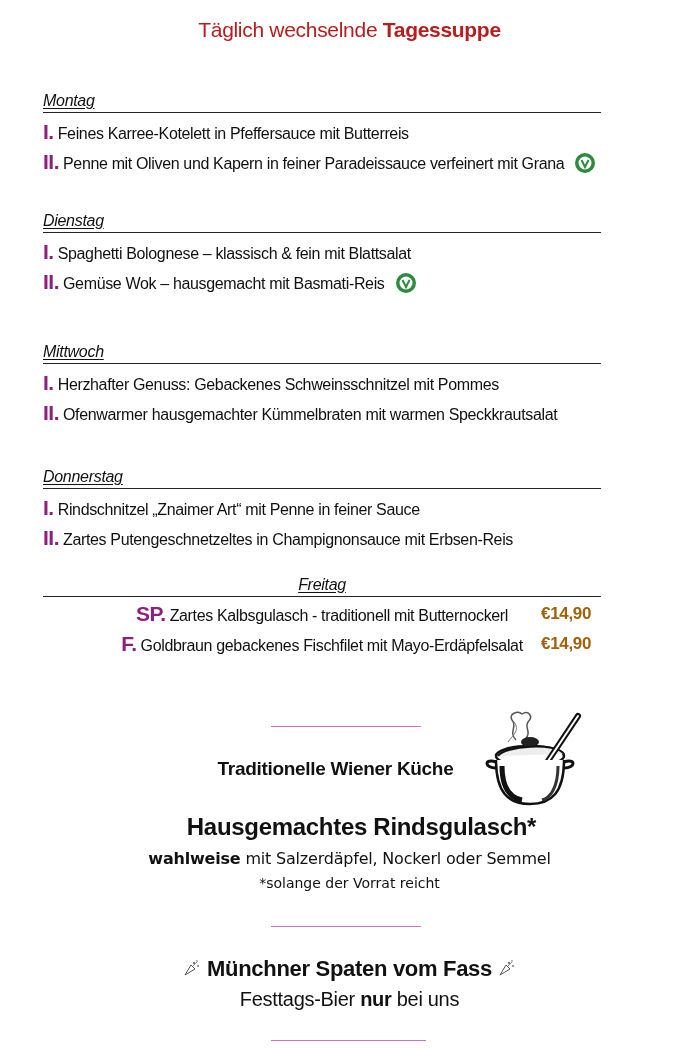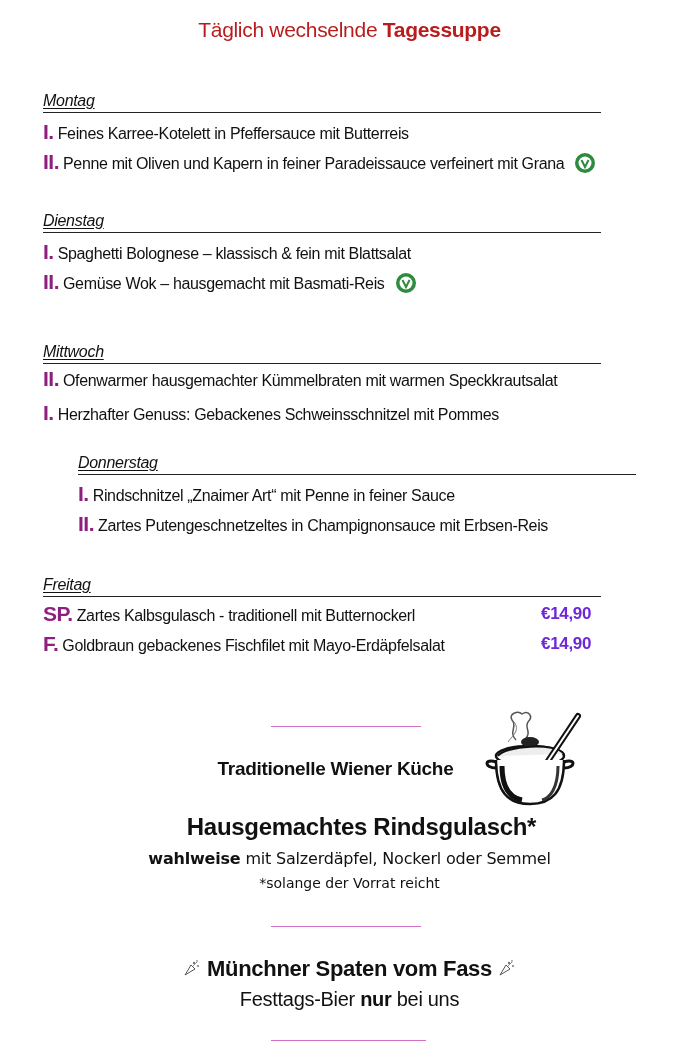--- a/index.html
+++ b/index.html
@@ -9,21 +9,21 @@
              font-size: 21px; color: #b91c1c; letter-spacing: -0.3px; }
     .title b { font-weight: bold; }
     .day { position: absolute; left: 43px; width: 558px; }
     .day-head { position: relative; height: 22px; border-bottom: 1.5px solid #222;
                 font-size: 16px; line-height: 22px; letter-spacing: -0.3px; font-style: italic; }
     .day-head span { text-decoration: underline; text-underline-offset: 2px; }
     .dish { position: relative; height: 30px; line-height: 30px; font-size: 16px;
             white-space: nowrap; letter-spacing: -0.35px; }
     .num { color: #8e1f7e; font-weight: bold; font-size: 21px; margin-right: 4px; letter-spacing: -0.5px; }
     .veg { display: inline-block; vertical-align: middle; margin-left: 6px; width: 22px; height: 22px; position: relative; top: -2px; }
-    .price { position: absolute; right: 10px; top: 0; color: #6d28d9; font-weight: bold; font-size: 17px; margin-left: 28px; }
+    .price { position: absolute; right: 10px; top: 0; color: #a16207; font-weight: bold; font-size: 17px; margin-left: 28px; }
     .sep { position: absolute; height: 1px; background: #d36fc6; }
     .center { position: absolute; left: 0; width: 699px; text-align: center; }
     .wiener { top: 758px; font-size: 19px; font-weight: bold; letter-spacing: -0.3px; padding-right: 28px; box-sizing: border-box; }
     .gulasch { top: 813px; font-size: 24px; font-weight: bold; letter-spacing: -0.3px; padding-left: 12px; }
     .options { top: 849px; font-size: 16px; font-family: "DejaVu Sans", sans-serif; letter-spacing: -0.2px; }
     .options b { font-weight: bold; }
     .vorrat { top: 875px; font-size: 14px; font-family: "DejaVu Sans", sans-serif; }
     .beer { top: 956px; font-size: 22px; font-weight: bold; letter-spacing: -0.3px; }
     .beer-sub { top: 988px; font-size: 20px; letter-spacing: -0.3px; }
     .beer-sub b { font-weight: bold; }
@@ -60,39 +60,39 @@
     <svg class="veg" viewBox="0 0 22 22">
         <circle cx="11" cy="11" r="10" fill="#2e8b3e"></circle>
         <circle cx="11" cy="11" r="6.5" fill="#fff"></circle>
         <path d="M7.5 8 L11 15 L14.5 8" stroke="#2e8b3e" stroke-width="2" fill="none"></path>
       </svg>
   </div>
 </div>
 
 <div class="day" style="top:341px;">
   <div class="day-head"><span>Mittwoch</span></div>
+  <div class="dish" style="margin-top:4px;">
+    <span class="num">I.</span><span>Herzhafter Genuss: Gebackenes Schweinsschnitzel mit Pommes</span>
+  </div>
   <div class="dish">
     <span class="num">II.</span><span>Ofenwarmer hausgemachter Kümmelbraten mit warmen Speckkrautsalat</span>
   </div>
-  <div class="dish" style="margin-top:4px;">
-    <span class="num">I.</span><span>Herzhafter Genuss: Gebackenes Schweinsschnitzel mit Pommes</span>
-  </div>
 </div>
 
-<div class="day" style="top:452px;margin-left:35px;">
+<div class="day" style="top:466px;">
   <div class="day-head"><span>Donnerstag</span></div>
   <div class="dish" style="margin-top:4px;">
     <span class="num">I.</span><span>Rindschnitzel „Znaimer Art“ mit Penne in feiner Sauce</span>
   </div>
   <div class="dish">
     <span class="num">II.</span><span>Zartes Putengeschnetzeltes in Champignonsauce mit Erbsen-Reis</span>
   </div>
 </div>
 
-<div class="day" style="top:574px;">
+<div class="day" style="top:574px;text-align:center;">
   <div class="day-head"><span>Freitag</span></div>
   <div class="dish" style="margin-top:2px;">
     <span class="num">SP.</span><span>Zartes Kalbsgulasch - traditionell mit Butternockerl</span>
     <span class="price">€14,90</span>
   </div>
   <div class="dish">
     <span class="num">F.</span><span>Goldbraun gebackenes Fischfilet mit Mayo-Erdäpfelsalat</span>
     <span class="price">€14,90</span>
   </div>
 </div>

